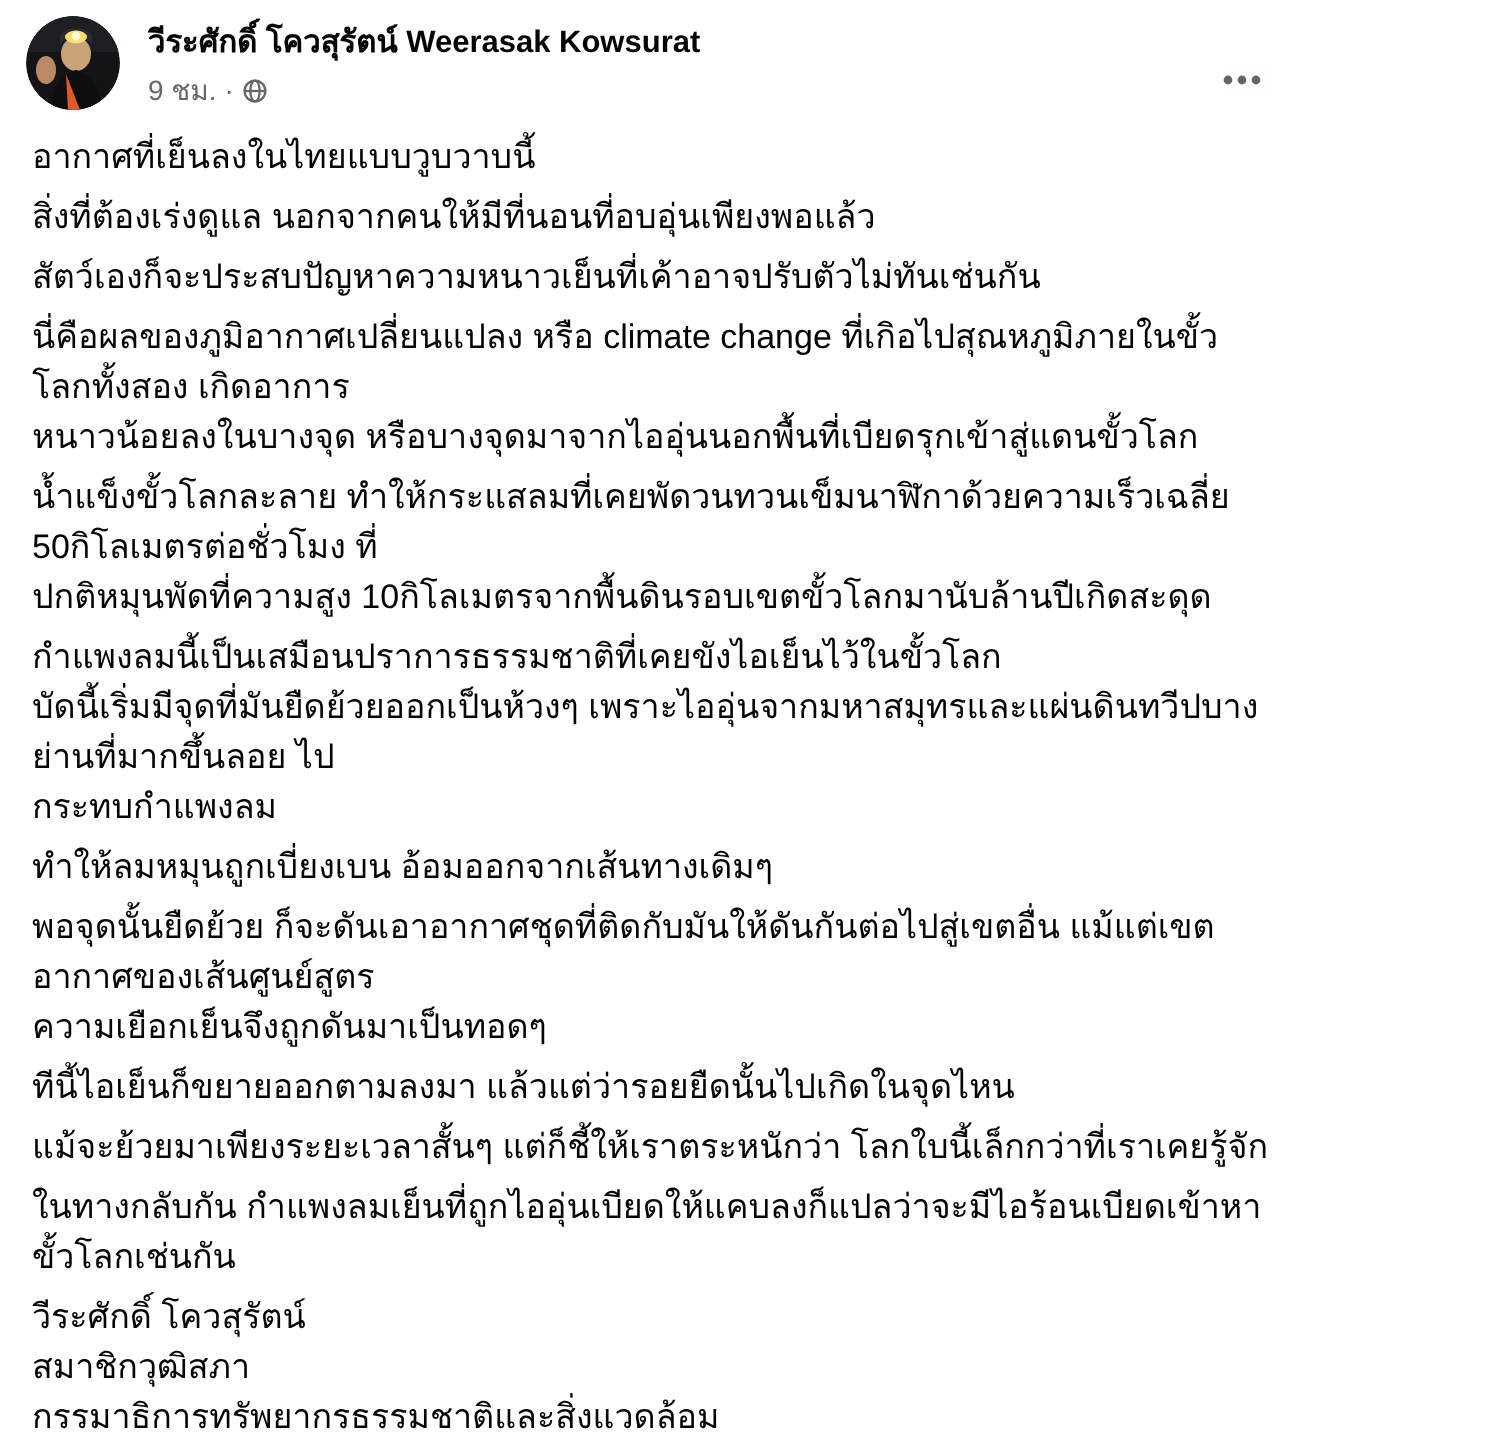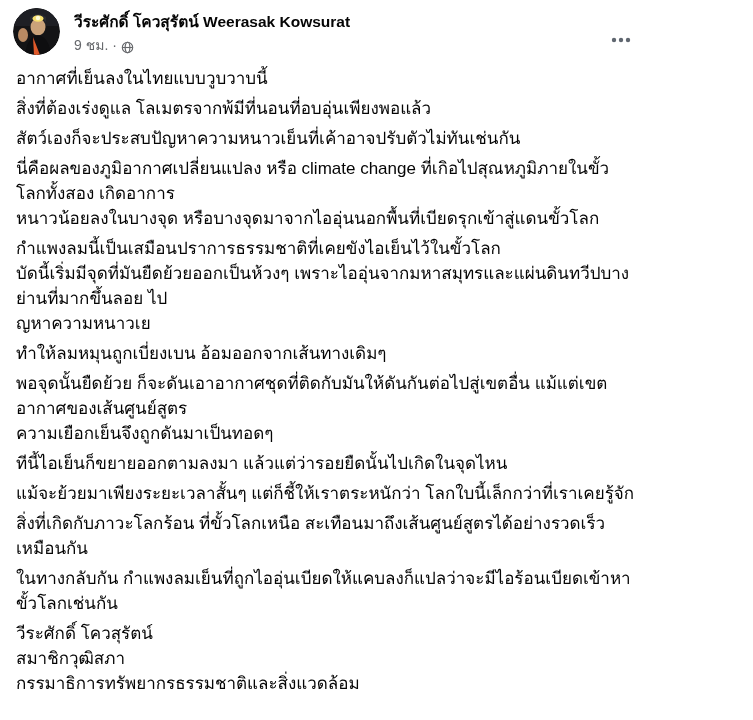--- a/index.html
+++ b/index.html
@@ -9,21 +9,21 @@
     --bg:#FFFFFF;
   }
   html,body{margin:0;padding:0;}
   body{background:#fff;font-family:"Liberation Sans","DejaVu Sans",sans-serif;}
   .canvas{position:relative;width:653px;height:720px;background:var(--bg);overflow:hidden;}
 
   
   .post-header{position:absolute;top:0;left:0;right:0;height:62px;}
   .avatar{position:absolute;left:13px;top:8px;width:47px;height:47px;border-radius:50%;overflow:hidden;cursor:pointer;}
   .author-name{position:absolute;left:74px;top:11px;font-size:15.5px;font-weight:700;color:var(--text);line-height:21px;cursor:pointer;white-space:nowrap;}
-  .meta-row{position:absolute;left:74px;top:36px;display:flex;align-items:flex-end;gap:4px;color:var(--secondary);font-size:14px;line-height:18px;}
+  .meta-row{position:absolute;left:74px;top:36px;display:flex;align-items:center;gap:4px;color:var(--secondary);font-size:14px;line-height:18px;}
   .meta-row .timestamp{cursor:pointer;}
   .options-btn{position:absolute;right:18px;top:28px;width:28px;height:24px;display:flex;align-items:center;justify-content:center;border-radius:4px;cursor:pointer;}
 
   
   .post-body{position:absolute;top:66px;left:16px;right:16px;color:var(--text);font-size:17px;}
   .para{margin:0 0 5px 0;line-height:25px;white-space:pre-line;}
 </style>
 </head>
 <body>
 
@@ -76,33 +76,34 @@
           <circle cx="19" cy="12" r="2.2"></circle>
         </svg>
       </span>
     </div>
 
   </div>
 
   <div class="post-body">
     <div>
         <p class="para">อากาศที่เย็นลงในไทยแบบวูบวาบนี้</p>
-        <p class="para">สิ่งที่ต้องเร่งดูแล โลเมตรจากพ้มีที่นอนที่อบอุ่นเพียงพอแล้ว</p>
+        <p class="para">สิ่งที่ต้องเร่งดูแล นอกจากคนให้มีที่นอนที่อบอุ่นเพียงพอแล้ว</p>
         <p class="para">สัตว์เองก็จะประสบปัญหาความหนาวเย็นที่เค้าอาจปรับตัวไม่ทันเช่นกัน</p>
         <p class="para">นี่คือผลของภูมิอากาศเปลี่ยนแปลง หรือ climate change ที่เกิอไปสุณหภูมิภายในขั้วโลกทั้งสอง เกิดอาการ
 หนาวน้อยลงในบางจุด หรือบางจุดมาจากไออุ่นนอกพื้นที่เบียดรุกเข้าสู่แดนขั้วโลก</p>
+        <p class="para">น้ำแข็งขั้วโลกละลาย ทำให้กระแสลมที่เคยพัดวนทวนเข็มนาฬิกาด้วยความเร็วเฉลี่ย 50กิโลเมตรต่อชั่วโมง ที่
+ปกติหมุนพัดที่ความสูง 10กิโลเมตรจากพื้นดินรอบเขตขั้วโลกมานับล้านปีเกิดสะดุด</p>
         <p class="para">กำแพงลมนี้เป็นเสมือนปราการธรรมชาติที่เคยขังไอเย็นไว้ในขั้วโลก
 บัดนี้เริ่มมีจุดที่มันยืดย้วยออกเป็นห้วงๆ เพราะไออุ่นจากมหาสมุทรและแผ่นดินทวีปบางย่านที่มากขึ้นลอย ไป
-ญหาความหนาวเย</p>
+กระทบกำแพงลม</p>
         <p class="para">ทำให้ลมหมุนถูกเบี่ยงเบน อ้อมออกจากเส้นทางเดิมๆ</p>
         <p class="para">พอจุดนั้นยืดย้วย ก็จะดันเอาอากาศชุดที่ติดกับมันให้ดันกันต่อไปสู่เขตอื่น แม้แต่เขตอากาศของเส้นศูนย์สูตร
 ความเยือกเย็นจึงถูกดันมาเป็นทอดๆ</p>
         <p class="para">ทีนี้ไอเย็นก็ขยายออกตามลงมา แล้วแต่ว่ารอยยืดนั้นไปเกิดในจุดไหน</p>
         <p class="para">แม้จะย้วยมาเพียงระยะเวลาสั้นๆ แต่ก็ชี้ให้เราตระหนักว่า โลกใบนี้เล็กกว่าที่เราเคยรู้จัก</p>
-        <p class="para">สิ่งที่เกิดกับภาวะโลกร้อน ที่ขั้วโลกเหนือ สะเทือนมาถึงเส้นศูนย์สูตรได้อย่างรวดเร็วเหมือนกัน</p>
         <p class="para">ในทางกลับกัน กำแพงลมเย็นที่ถูกไออุ่นเบียดให้แคบลงก็แปลว่าจะมีไอร้อนเบียดเข้าหาขั้วโลกเช่นกัน</p>
         <p class="para">วีระศักดิ์ โควสุรัตน์
 สมาชิกวุฒิสภา
 กรรมาธิการทรัพยากรธรรมชาติและสิ่งแวดล้อม</p>
       </div>
 
   </div>
 
 </div>
 

